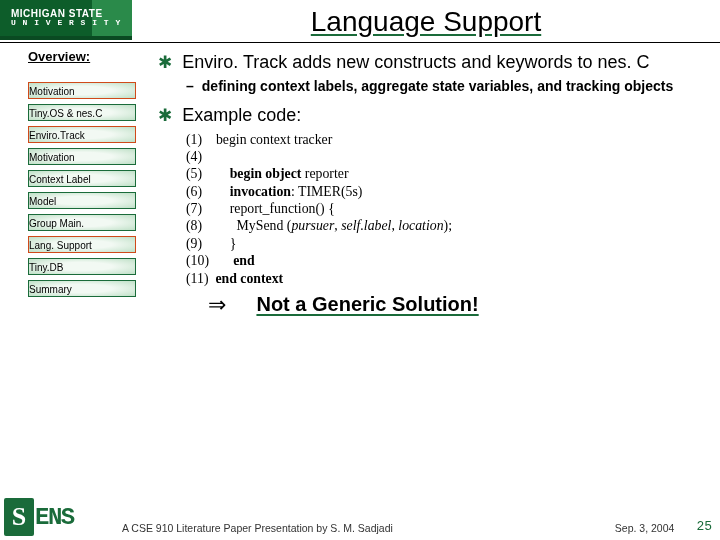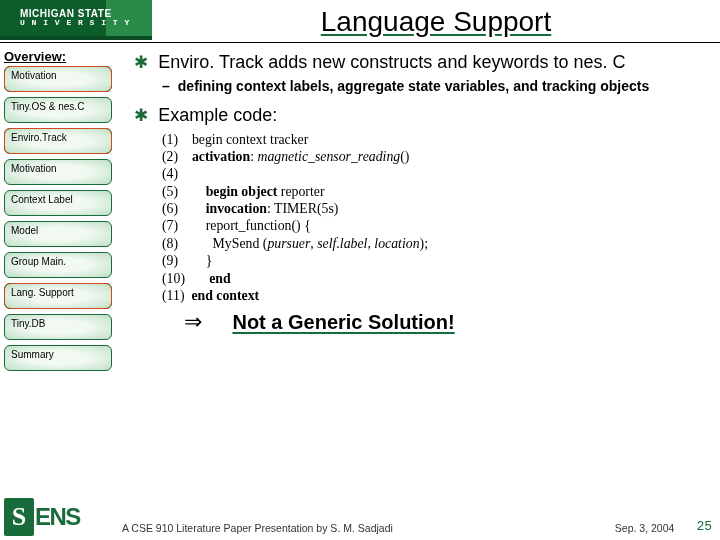--- a/index.html
+++ b/index.html
@@ -1,39 +1,39 @@
 <!DOCTYPE html>
 <html><head>
 <meta charset="utf-8">
 <style>
   * { box-sizing: border-box; margin: 0; padding: 0; }
   body { font-family: Arial, sans-serif; background: #fff; width: 720px; height: 540px; overflow: hidden; position: relative; }
   .slide { width: 720px; height: 540px; position: relative; }
   .header { display: flex; align-items: flex-start; border-bottom: 1px solid #000; }
-  .logo-msu { width: 152px; height: 40px; background: linear-gradient(to right, #0d5d2a 0%, #0d5d2a 70%, #2a8a4a 70%, #2a8a4a 100%); display: flex; flex-direction: column; justify-content: center; padding-left: 20px; color: #fff; font-weight: bold; font-size: 10px; line-height: 1.1; letter-spacing: 0.5px; border-bottom: 4px solid #0a4a22; }
+  .logo-msu { width: 132px; height: 40px; background: linear-gradient(to right, #0d5d2a 0%, #0d5d2a 70%, #2a8a4a 70%, #2a8a4a 100%); display: flex; flex-direction: column; justify-content: center; padding-left: 11px; color: #fff; font-weight: bold; font-size: 10px; line-height: 1.1; letter-spacing: 0.5px; border-bottom: 4px solid #0a4a22; }
   .title { flex: 1; text-align: center; font-size: 28px; padding: 6px 4px 4px; text-decoration: underline; text-decoration-color: #1a6b3a; text-underline-offset: 3px; }
   .body { display: flex; height: calc(100% - 72px); }
-  .sidebar { width: 128px; padding: 6px 6px 0 4px; display: flex; flex-direction: column; gap: 0; }
+  .sidebar { width: 128px; padding: 6px 6px 0 4px; display: flex; flex-direction: column; gap: 16px; margin-left: 24px; }
   .ov-title { font-size: 13px; font-weight: bold; text-decoration: underline; margin-bottom: 2px; }
-  .nav-btn { display: block; width: 108px; height: 26px; border: 1px solid #1a6b3a; border-radius: 6px; background: radial-gradient(ellipse at center, #f2f9f3 40%, #bfe0c7 100%); font-size: 10px; text-align: left; padding-left: 6px; line-height: 17px; color: #000; cursor: pointer; }
+  .nav-btn { display: block; width: 108px; height: 17px; border: 1px solid #1a6b3a; border-radius: 0; background: radial-gradient(ellipse at center, #f2f9f3 40%, #bfe0c7 100%); font-size: 10px; text-align: left; line-height: 17px; color: #000; cursor: pointer; }
   .nav-btn.on { outline: 1.5px solid #d04a1a; outline-offset: -1px; }
   .content { flex: 1; padding: 8px 18px 0 6px; font-size: 18px; line-height: 1.25; }
   .bullet { display: flex; gap: 10px; margin-bottom: 4px; }
   .bicon { color: #1a6b3a; font-size: 17px; line-height: 22px; flex: 0 0 auto; margin-top: 1px; }
   .sub { display: flex; gap: 8px; margin-left: 28px; font-size: 14px; font-weight: bold; margin-bottom: 8px; }
   .sub .dash { flex: 0 0 auto; }
   .code-img { margin: 2px 0 4px 28px; width: 370px; font-family: 'Times New Roman', serif; font-size: 13.8px; line-height: 1.26; }
   .code-img div { white-space: pre; }
   .concl { display: flex; align-items: center; gap: 30px; margin-left: 50px; margin-top: 4px; }
   .imply { font-family: 'Times New Roman', serif; font-size: 22px; }
   .concl-text { font-size: 20px; font-weight: bold; text-decoration: underline; text-decoration-color: #1a6b3a; text-underline-offset: 3px; }
   .footer { position: absolute; bottom: 3px; left: 0; right: 0; display: flex; align-items: flex-end; padding: 0 8px 0 4px; font-size: 10.5px; color: #333; }
   .logo-sens { width: 112px; height: 40px; display: flex; align-items: center; }
   .s-badge { width: 30px; height: 38px; background: #1a6b3a; color: #fff; font-weight: bold; font-size: 26px; font-family: 'Times New Roman', serif; display: flex; align-items: center; justify-content: center; border-radius: 2px; margin-right: 1px; }
-  .ens { font-family: Liberation Sans, sans-serif; font-weight: 900; font-size: 24px; color: #1a6b3a; letter-spacing: -1.5px; }
+  .ens { font-family: Liberation Mono, monospace; font-weight: 900; font-size: 24px; color: #1a6b3a; letter-spacing: -1.5px; }
   .ftext { flex: 1; padding-left: 6px; padding-bottom: 3px; }
   .fdate { padding-bottom: 3px; margin-right: 22px; }
   .pnum { font-size: 13px; color: #1a6b3a; padding-bottom: 3px; font-family: Liberation Mono, monospace; }
 </style>
 </head>
 <body>
 
 <div class="slide">
   <div class="header">
     <div class="logo-msu">
@@ -68,21 +68,20 @@
       <div class="sub">
         <span class="dash">–</span>
         <span>defining context labels, aggregate state variables, and tracking objects</span>
       </div>
       <div class="bullet">
         <span class="bicon">✱</span>
         <span>Example code:</span>
       </div>
       <div class="code-img">
         <div>(1)    begin context tracker</div>
-        <div><span>(2)    </span><b>activation</b><span>: </span><i>magnetic_sensor_reading</i><span>()</span></div>
         <div>(4)</div>
         <div><span>(5)        </span><b>begin object</b><span> reporter</span></div>
         <div><span>(6)        </span><b>invocation</b><span>: TIMER(5s)</span></div>
         <div>(7)        report_function() {</div>
         <div><span>(8)          MySend (</span><i>pursuer</i><span>, </span><i>self.label</i><span>, </span><i>location</i><span>);</span></div>
         <div>(9)        }</div>
         <div><span>(10)       </span><b>end</b></div>
         <div><span>(11)  </span><b>end context</b></div>
       </div>
       <div class="concl">

